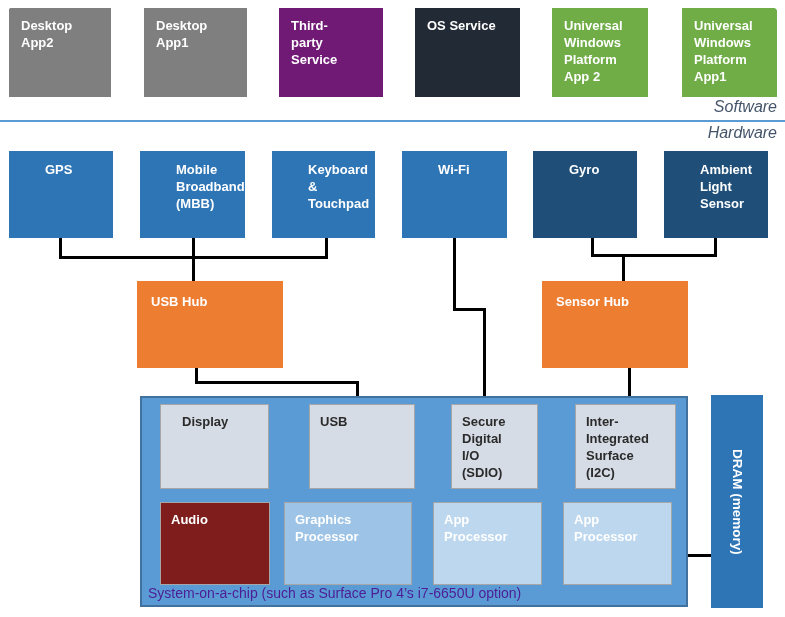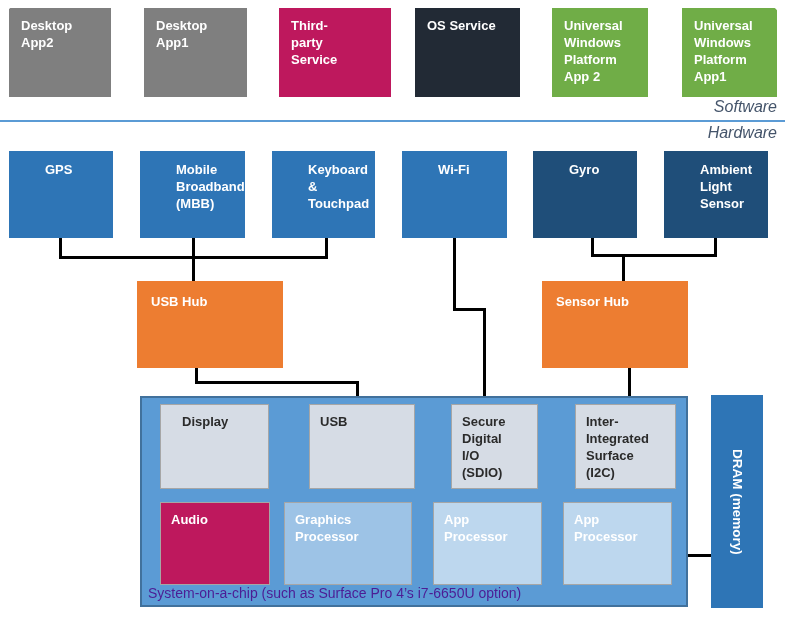--- a/index.html
+++ b/index.html
@@ -10,21 +10,21 @@
   
   .box{
     position:absolute; box-sizing:border-box;
     font-weight:bold; font-size:13px; line-height:1.32;
     color:#ffffff; padding:9px 8px 6px 12px; white-space:pre-line;
   }
   
   .sw{ top:8px; height:89px; }
   .c-app2{ left:9px;  width:102px; background:#7f7f7f; }
   .c-app1{ left:144px; width:103px; background:#7f7f7f; }
-  .c-tps { left:279px; width:112px; background:#be185d; }
+  .c-tps { left:279px; width:104px; background:#701a75; }
   .c-oss { left:415px; width:105px; background:#222a35; }
   .c-uwp2{ left:552px; width:96px;  background:#70ad47; }
   .c-uwp1{ left:682px; width:95px;  background:#70ad47; }
   
   .layer-label{
     position:absolute; right:8px; font-style:italic; font-size:16px;
     color:#44546a; white-space:nowrap;
   }
   .lbl-software{ top:98px; }
   .lbl-hardware{ top:124px; }
@@ -50,21 +50,21 @@
     position:absolute; box-sizing:border-box; font-weight:bold; font-size:13px;
     line-height:1.32; padding:8px 6px 6px 10px; white-space:pre-line;
     border:1px solid #a6a6a6;
   }
   .port{ top:8px; height:85px; background:#d6dce5; color:#2b2b2b; }
   .p-display { left:20px;  width:109px;padding-left:21px; }
   .p-usb     { left:169px; width:106px; }
   .p-sdio    { left:311px; width:87px;  }
   .p-i2c     { left:435px; width:101px; }
   .proc{ top:106px; height:83px; color:#ffffff; }
-  .p-audio   { left:20px;  width:110px; background:#be185d; }
+  .p-audio   { left:20px;  width:110px; background:#7f1d1d; }
   .p-graphics{ left:144px; width:128px; background:#9dc3e6; }
   .p-appproc1{ left:293px; width:109px; background:#bdd7ee; }
   .p-appproc2{ left:423px; width:109px; background:#bdd7ee; }
   .soc-caption{
     position:absolute; left:8px; top:189px; width:536px; height:20px;
     color:#4c1d95; font-size:14px; font-weight:normal; white-space:nowrap;
   }
   
   .dram{
     position:absolute; left:711px; top:395px; width:52px; height:213px;

